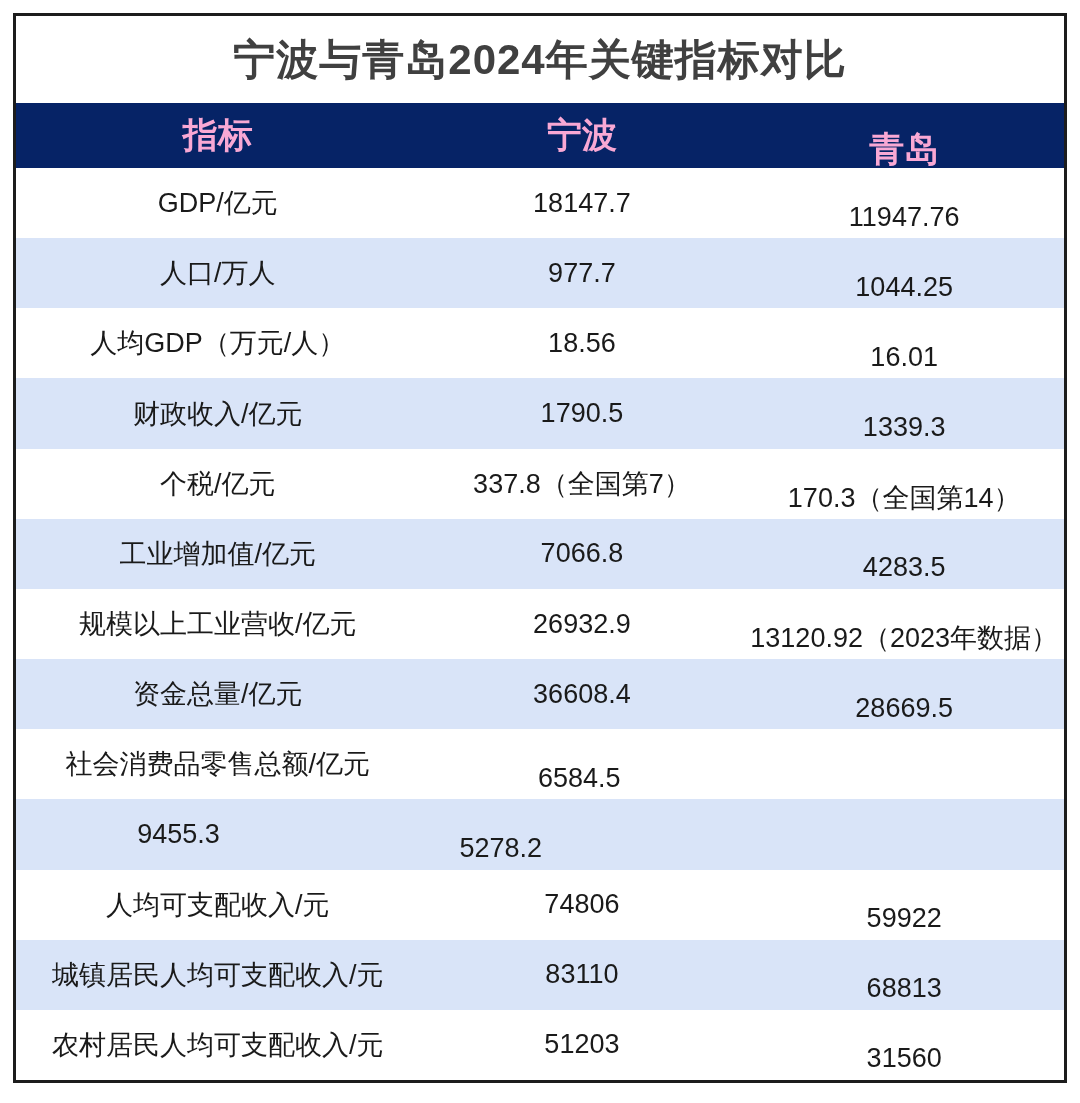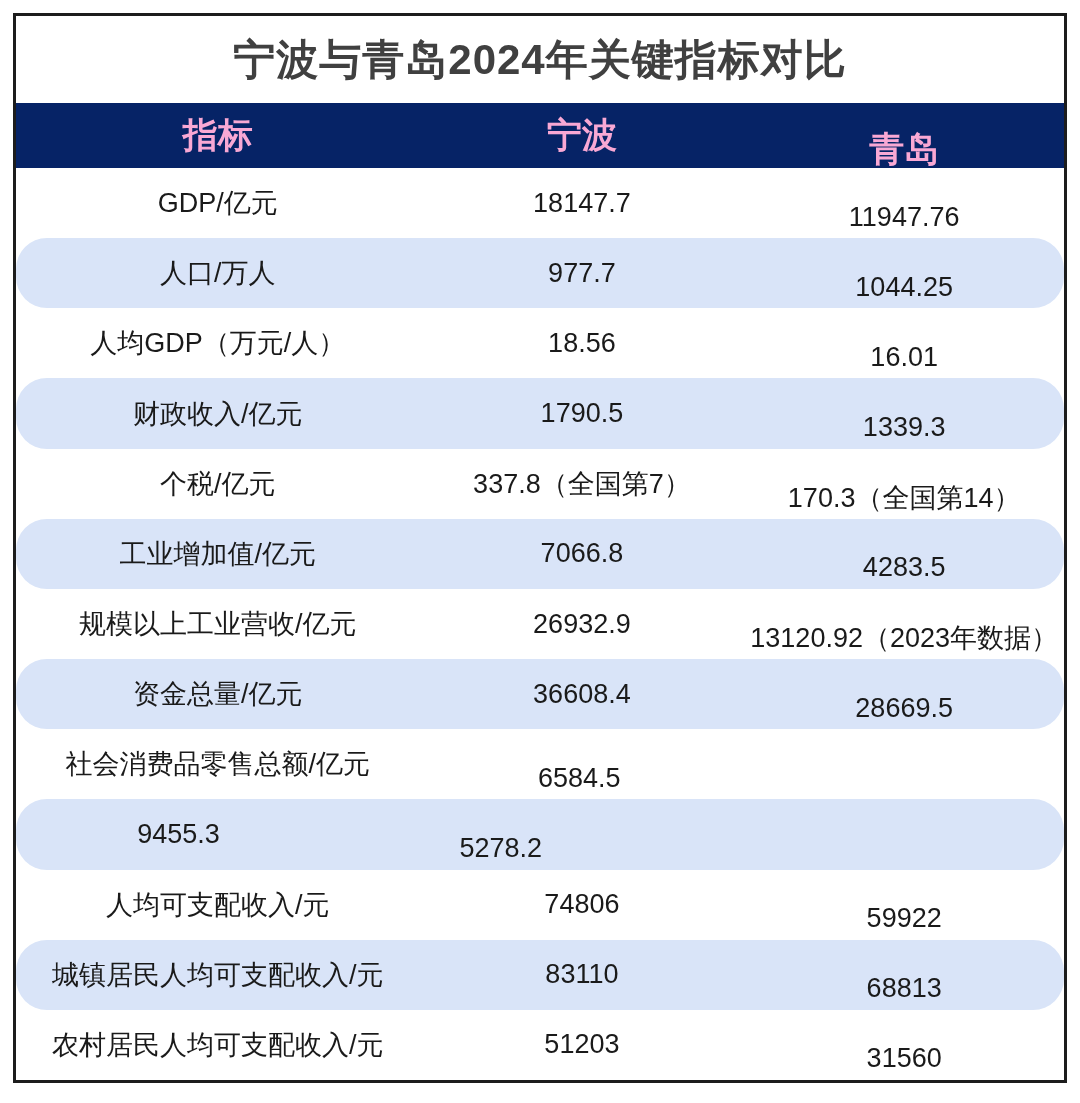--- a/index.html
+++ b/index.html
@@ -56,21 +56,20 @@
   .rows {
     flex: 1 1 auto;
     display: flex;
     flex-direction: column;
   }
   .row {
     flex: 1 1 0;
     display: flex;
     align-items: stretch;
     background: #ffffff;
-    border-radius: 31px;
   }
   .row:nth-child(even) {
     background: #d9e4f8;
   }
   .cell {
     display: flex;
     align-items: center;
     justify-content: center;
     text-align: center;
     font-size: 27px;

